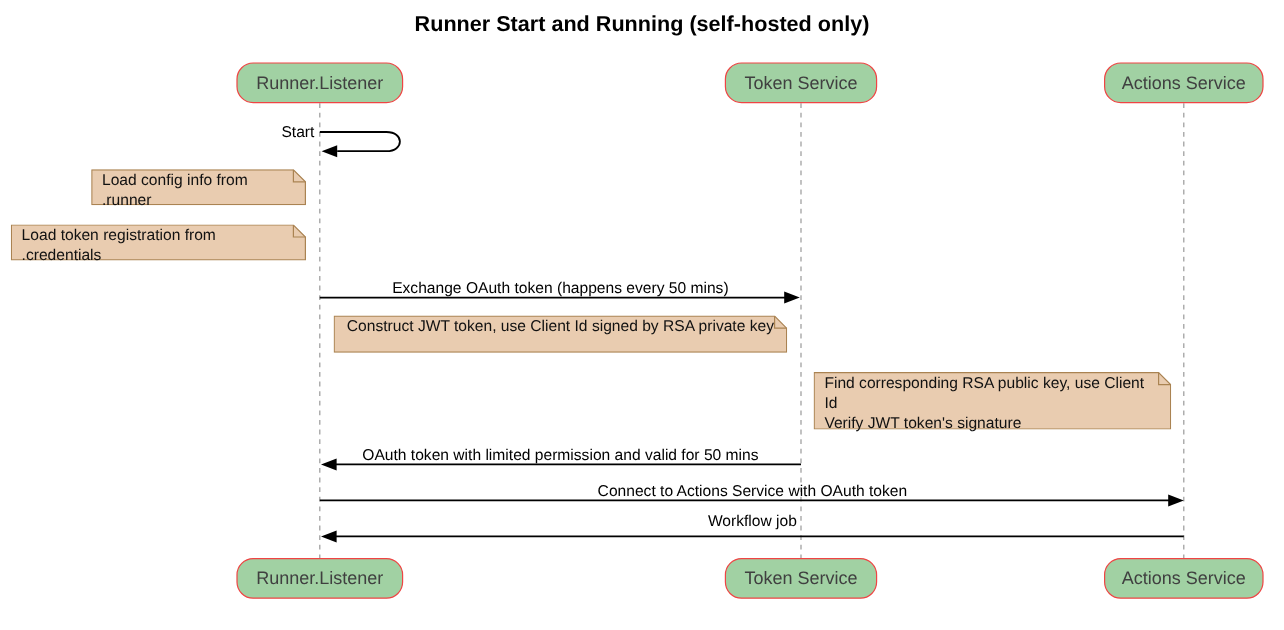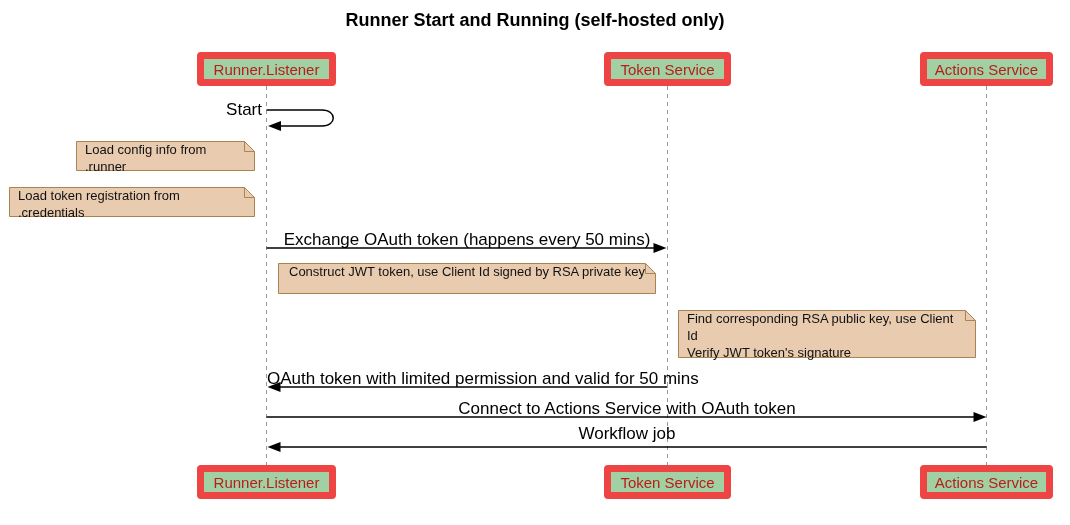--- a/index.html
+++ b/index.html
@@ -18,27 +18,27 @@
   .abs { position: absolute; }
   #title {
     left: 0; top: 10px; width: 1070px;
     text-align: center;
     font-size: 18px;
     font-weight: bold;
     color: #000;
   }
   .participant {
     background: #a1d1a3;
-    border: 7px solid #ef4444;
-    border-radius: 4px;
+    border: 1px solid #ef4444;
+    border-radius: 14px;
     display: flex;
     align-items: center;
     justify-content: center;
     font-size: 15px;
-    color: #b91c1c;
+    color: #404040;
     box-sizing: border-box;
   }
   .note {
     box-sizing: border-box;
   }
   .note svg { position: absolute; left: 0; top: 0; }
   .note .note-text {
     position: relative;
     width: 100%; height: 100%;
     display: flex;
@@ -48,21 +48,21 @@
     font-size: 13px;
     color: #111;
     line-height: 17px;
     padding: 0 9px;
     box-sizing: border-box;
   }
   .note.left-align .note-text {
     align-items: flex-start;
   }
   .msg-label {
-    font-size: 17px;
+    font-size: 13px;
     color: #000;
     text-align: center;
     height: 15px;
     line-height: 15px;
     white-space: nowrap;
   }
   .msg-label.right-align { text-align: right; }
   #bg-svg { position: absolute; left: 0; top: 0; }
 </style>
 </head>

